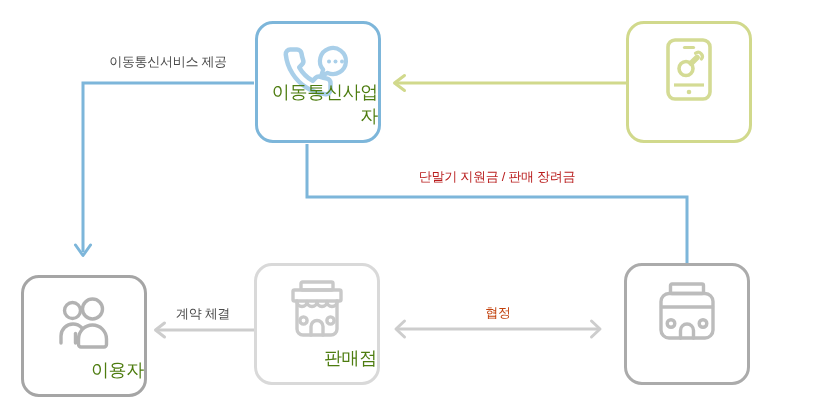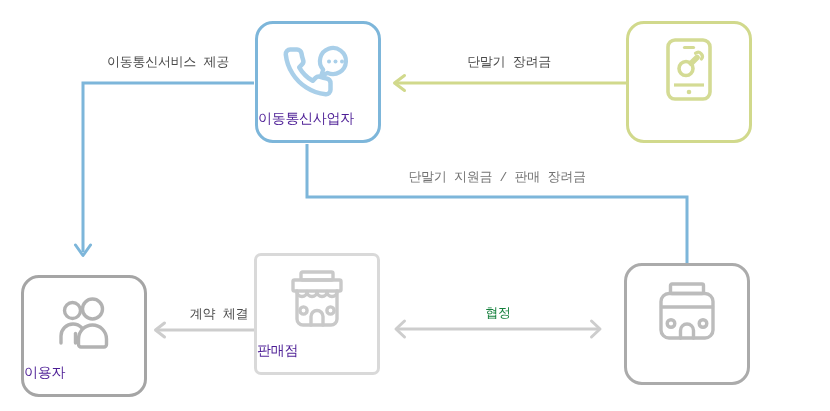--- a/index.html
+++ b/index.html
@@ -1,31 +1,31 @@
 <!DOCTYPE html>
 <html><head>
 <meta charset="utf-8">
 <style>
   html,body{margin:0;padding:0;background:#fff;}
   #canvas{
     position:relative;width:778px;height:411px;background:#fff;overflow:hidden;
-    font-family:Liberation Mono, monospace;
+    font-family:Liberation Sans, sans-serif;
   }
   #connector-layer{position:absolute;left:0;top:0;width:830px;height:411px;}
   .node{
     position:absolute;width:126px;height:122px;box-sizing:border-box;
     border:3px solid #999;border-radius:18px;background:#fff;
   }
   .node .icon-wrap{
     position:absolute;left:0;right:0;top:8px;bottom:34px;
     display:flex;align-items:center;justify-content:center;
   }
   .node .node-label{
     position:absolute;left:0;right:0;bottom:12px;
-    text-align:left;font-size:14px;letter-spacing:-0.3px;color:#4c1d95;
+    text-align:right;font-size:18px;letter-spacing:-0.3px;color:#4d7c0f;
   }
   .edge-label{
     position:absolute;transform:translateX(-50%);white-space:nowrap;
     font-size:13px;letter-spacing:-0.3px;color:#4a4a4a;
   }
   svg .shaft{fill:none;stroke:currentColor;stroke-width:3;}
   svg .head{fill:none;stroke:currentColor;stroke-width:3;stroke-linecap:round;stroke-linejoin:round;}
   .icon-wrap svg{display:block;}
 </style>
 </head>
@@ -50,24 +50,23 @@
       <polyline class="head" points="164.5,323 155.5,330 164.5,337"></polyline>
     </g>
     <g stroke="currentColor" style="color: rgb(205, 205, 205);">
       <line class="shaft" x1="398" y1="329" x2="598" y2="329"></line>
       <polyline class="head" points="404.5,321 396,329 404.5,337"></polyline>
       <polyline class="head" points="591.5,321 600,329 591.5,337"></polyline>
     </g>
   </svg>
 
   <div class="edge-label" style="left: 168px; top: 53px; color: rgb(74, 74, 74);">이동통신서비스 제공</div>
-  <div class="edge-label" style="left: 509px; top: 53px; color: rgb(74, 74, 74);">단말기 장려금</div>
-  <div class="edge-label" style="left: 497px; top: 168px; color: #737373;">단말기 지원금 / 판매 장려금</div>
-  <div class="edge-label" style="left: 203px; top: 305px; color: rgb(74, 74, 74); margin-left: 16px;">계약 체결</div>
-  <div class="edge-label" style="left: 498px; top: 304px; color: #15803d;">협정</div>
+  <div class="edge-label" style="left: 497px; top: 168px; color: #b91c1c;">단말기 지원금 / 판매 장려금</div>
+  <div class="edge-label" style="left: 203px; top: 305px; color: rgb(74, 74, 74);">계약 체결</div>
+  <div class="edge-label" style="left: 498px; top: 304px; color: #c2410c;">협정</div>
 
   <div class="node" style="left: 255px; top: 21px; border-color: rgb(125, 182, 218); color: rgb(60, 60, 60);">
     <div class="icon-wrap" style="color: rgb(169, 207, 233);">
       <svg width="76" height="60" viewBox="0 0 76 60">
         <g transform="translate(1,6) scale(2.25)" fill="none" stroke="currentColor" stroke-width="2" stroke-linecap="round" stroke-linejoin="round">
           <path d="M22 16.92v3a2 2 0 0 1-2.18 2 19.79 19.79 0 0 1-8.63-3.07 19.5 19.5 0 0 1-6-6 19.79 19.79 0 0 1-3.07-8.67A2 2 0 0 1 4.11 2h3a2 2 0 0 1 2 1.72 12.84 12.84 0 0 0 .7 2.81 2 2 0 0 1-.45 2.11L8.09 9.91a16 16 0 0 0 6 6l1.27-1.27a2 2 0 0 1 2.11-.45 12.84 12.84 0 0 0 2.81.7A2 2 0 0 1 22 16.92z"></path>
         </g>
         <path d="M47.5 33.8 L40.8 37.6 L43.2 30.6 A13 13 0 1 1 47.5 33.8 Z" fill="#ffffff" stroke="currentColor" stroke-width="4.2" stroke-linejoin="round"></path>
         <circle cx="49" cy="22.5" r="2" fill="currentColor" stroke="none"></circle>
         <circle cx="55.5" cy="22.5" r="2" fill="currentColor" stroke="none"></circle>
@@ -97,21 +96,21 @@
         <circle cx="19.5" cy="14.5" r="8"></circle>
         <path d="M8 47 V40 c0-6.6 5.4-12 12-12 c3.4 0 6.5 1.4 8.7 3.7"></path>
         <path d="M22.5 47 V37.5"></path>
         <path d="M25.5 48.5 v-5.5 a14 14 0 0 1 28 0 v5.5 a2.5 2.5 0 0 1 -2.5 2.5 h-23 a2.5 2.5 0 0 1 -2.5 -2.5 z" fill="#ffffff"></path>
         <circle cx="39.5" cy="13" r="10" fill="#ffffff"></circle>
       </svg>
     </div>
     <div class="node-label">이용자</div>
   </div>
 
-  <div class="node" style="left: 254px; top: 253px; border-color: rgb(217, 217, 217); color: rgb(60, 60, 60); border-radius: 7px;">
+  <div class="node" style="left: 254px; top: 263px; border-color: rgb(217, 217, 217); color: rgb(60, 60, 60);">
     <div class="icon-wrap" style="color: rgb(201, 201, 201);">
       <svg width="58" height="62" viewBox="0 0 58 62" fill="none" stroke="currentColor" stroke-width="3.4" stroke-linecap="round" stroke-linejoin="round">
         <rect x="13" y="2" width="32" height="8" rx="1.5"></rect>
         <rect x="5" y="10" width="48" height="11" rx="1.5"></rect>
         <path d="M9 21 V49 a6 6 0 0 0 6 6 H43 a6 6 0 0 0 6 -6 V21"></path>
         <path d="M9 21.5 a5 5 0 0 0 10 0"></path>
         <path d="M19 21.5 a5 5 0 0 0 10 0"></path>
         <path d="M29 21.5 a5 5 0 0 0 10 0"></path>
         <path d="M39 21.5 a5 5 0 0 0 10 0"></path>
         <path d="M23 55 V46.5 a6 6 0 0 1 12 0 V55"></path>

